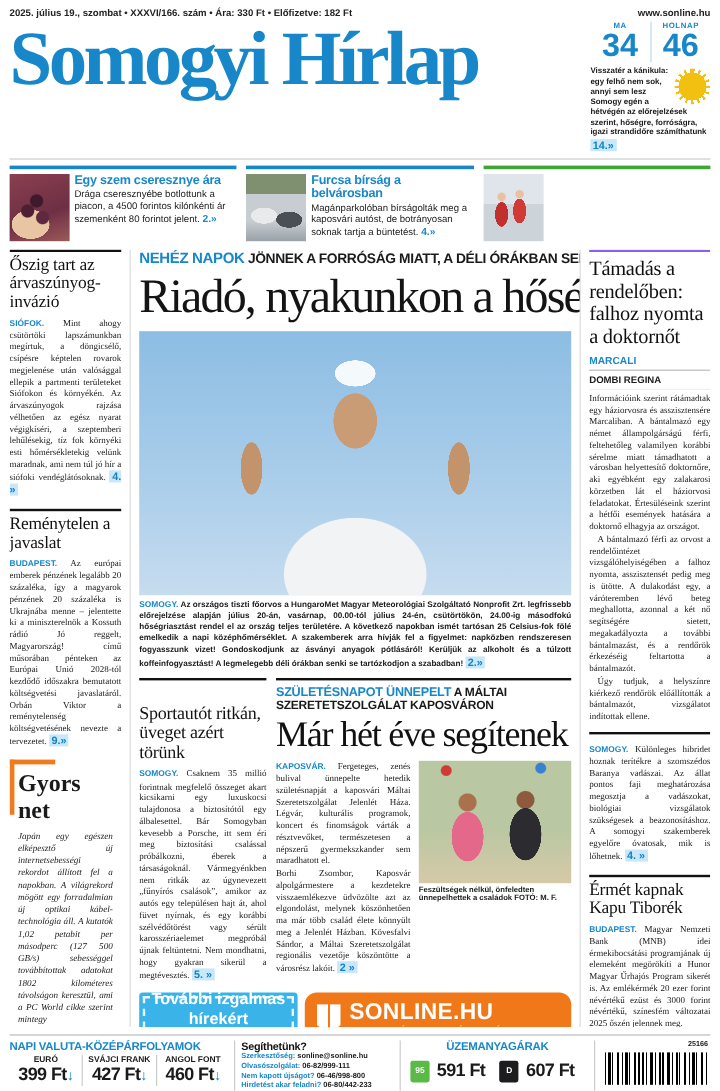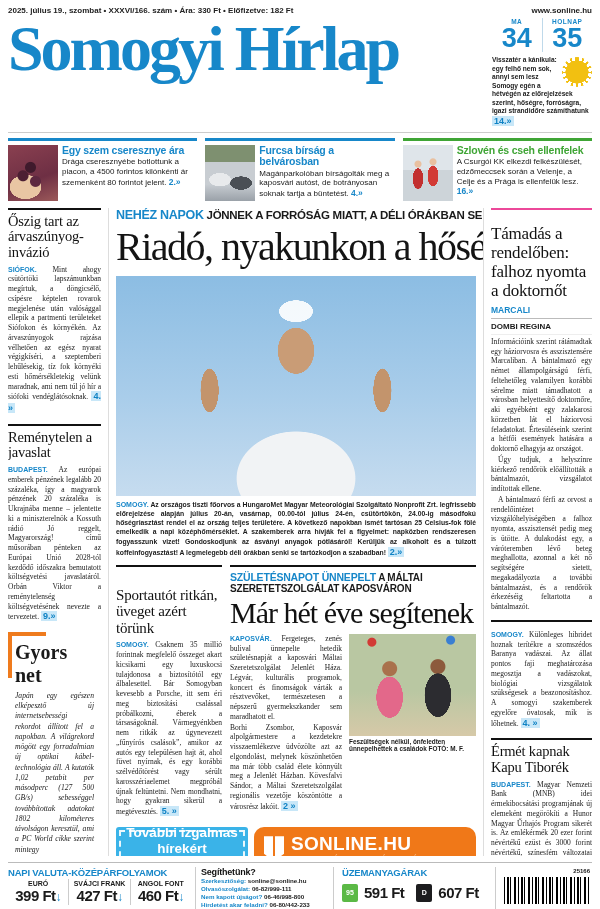--- a/index.html
+++ b/index.html
@@ -106,42 +106,42 @@
   .banner-cta { flex:1; background:#3ab3e8; padding:3px; border-radius:3px; display:flex; }
   .cta-inner { flex:1; border:2px dashed rgba(255,255,255,.9); color:#fff; font-weight:bold; font-size:13.5px; line-height:1.2; display:flex; align-items:center; justify-content:center; text-align:center; }
   .banner-brand { width:222px; background:#f07818; border-radius:10px; display:flex; align-items:center; gap:7px; padding:4px 10px; color:#fff; }
   .shield { width:20px; height:25px; flex:none;
     background:linear-gradient(to right, #fff 0 45%, #f07818 45% 55%, #fff 55%);
     clip-path:polygon(0 0, 100% 0, 100% 70%, 50% 100%, 0 70%); }
   .brand-name { font-size:19px; font-weight:bold; letter-spacing:.3px; line-height:1; }
   .brand-sub { font-size:7.2px; font-weight:bold; color:#fcdcbb; letter-spacing:.4px; line-height:1.2; margin-top:2px; }
 
   
-  .attack { border-top:2px solid #ec4899; padding-top:14px; margin-bottom:8px; }
+  .attack { border-top:2px solid #8b5cf6; padding-top:4px; margin-bottom:8px; }
   .attack h2 { font-size:17px; line-height:1.12; letter-spacing:-.2px; }
   .kicker-blue { color:#1787c9; font-weight:bold; font-size:8.5px; border-bottom:1px solid #bbb; padding:5px 0 3px; }
   .byline { font-weight:bold; font-size:8px; padding:3px 0 3px; border-bottom:1px solid #eee; margin-bottom:2px; }
   .attack .body { margin-top:2px; }
   .attack .body + .body { text-indent:7px; margin-top:1px; }
 
   
   .bottom { display:flex; border-top:1px solid #bbb; margin-top:6px; padding-top:4px; height:48px; }
   .bottom h4 { margin:0; font-size:9.5px; color:#1787c9; letter-spacing:-.2px; }
   .currency { width:188px; border-right:1px solid #ccc; padding-right:4px; }
   .cur-row { display:flex; margin-top:1px; }
   .cur { flex:1; text-align:center; border-right:1px solid #ccc; }
   .cur:last-child { border-right:none; }
   .cur-label { display:block; font-size:7px; font-weight:bold; margin-top:1px; }
   .cur-val { font-size:15px; font-weight:bold; letter-spacing:-.5px; }
   .arr { color:#1787c9; font-size:12px; font-weight:bold; }
   .help { width:138px; border-right:1px solid #ccc; padding:0 5px; }
   .help h4 { color:#111; font-size:9px; }
   .h-line { font-size:6.2px; line-height:1.3; font-weight:bold; }
   .h-label { color:#1787c9; }
-  .fuel { flex:1; border-right:1px solid #ccc; padding:0 8px; }
+  .fuel { flex:1; border-right:1px solid #ccc; padding:0 8px;text-align:center; }
   .fuel-row { display:flex; align-items:center; gap:6px; margin-top:6px; }
   .pump { width:16px; height:18px; border-radius:2px; color:#fff; font-size:7px; font-weight:bold; display:flex; align-items:center; justify-content:center; }
   .pump.green { background:#5bb946; }
   .pump.dark { background:#1d1d1f; }
   .fuel-price { font-size:15px; font-weight:bold; letter-spacing:-.5px; margin-right:6px; }
   .barcode-box { width:96px; position:relative; padding:2px 2px 0 8px; }
   .issue { position:absolute; top:1px; right:2px; font-size:6px; font-weight:bold; }
   .barcode { height:27px; margin-top:8px; background:repeating-linear-gradient(90deg,#000 0 1px,#fff 1px 3px,#000 3px 5px,#fff 5px 6px,#000 6px 7px,#fff 7px 10px,#000 10px 12px,#fff 12px 14px); }
 </style>
 </head>
@@ -160,21 +160,21 @@
       </div>
       <aside class="weather">
         <div class="w-temps">
           <div class="w-col">
             <span class="w-label">MA</span>
             <span class="w-temp">34</span>
           </div>
           <div class="w-sep"></div>
           <div class="w-col">
             <span class="w-label">HOLNAP</span>
-            <span class="w-temp">35</span>
+            <span class="w-temp">46</span>
           </div>
         </div>
         <div class="w-body">
           <span class="sun"></span>
           <span>Visszatér a kánikula: egy felhő nem sok, annyi sem lesz Somogy egén a hétvégén az előrejelzések szerint, hőségre, forróságra, igazi strandidőre számíthatunk</span>
           <b class="chip">14.»</b>
         </div>
       </aside>
     </div>
   </header>
@@ -191,25 +191,20 @@
     <article class="teaser">
       <div class="t-img cars"></div>
       <div class="t-text">
         <h3>Furcsa bírság a belvárosban</h3>
         <p><span>Magánparkolóban bírságolták meg a kaposvári autóst, de botrányosan soknak tartja a büntetést.</span>
            <b class="pg">4.»</b></p>
       </div>
     </article>
     <article class="teaser green">
       <div class="t-img handball"></div>
-      <div class="t-text">
-        <h3>Szlovén és cseh ellenfelek</h3>
-        <p><span>A Csurgói KK elkezdi felkészülését, edzőmeccsek során a Velenje, a Celje és a Prága is ellenfelük lesz.</span>
-           <b class="pg">16.»</b></p>
-      </div>
     </article>
   </section>
 
   <main class="grid">
 
     <div class="col-left">
       <article class="article">
         <h2>Őszig tart az árvaszúnyog-invázió</h2>
         <p class="body">
           <span class="kick">SIÓFOK.</span>
@@ -295,22 +290,22 @@
         </div>
       </div>
     </div>
 
     <div class="col-right">
       <article class="attack">
         <h2>Támadás a rendelőben: falhoz nyomta a doktornőt</h2>
         <div class="kicker-blue">MARCALI</div>
         <div class="byline">DOMBI REGINA</div>
         <p class="body">Információink szerint rátámadtak egy háziorvosra és asszisztensére Marcaliban. A bántalmazó egy német állampolgárságú férfi, feltehetőleg valamilyen korábbi sérelme miatt támadhatott a városban helyettesítő doktornőre, aki egyébként egy zalakarosi körzetben lát el háziorvosi feladatokat. Értesüléseink szerint a hétfői események hatására a doktornő elhagyja az országot.</p>
+        <p class="body">A bántalmazó férfi az orvost a rendelőintézet vizsgálóhelyiségében a falhoz nyomta, asszisztensét pedig meg is ütötte. A dulakodást egy, a váróteremben lévő beteg meghallotta, azonnal a két nő segítségére sietett, megakadályozta a további bántalmazást, és a rendőrök érkezéséig feltartotta a bántalmazót.</p>
         <p class="body">Úgy tudjuk, a helyszínre kiérkező rendőrök előállították a bántalmazót, vizsgálatot indítottak ellene.</p>
-        <p class="body">A bántalmazó férfi az orvost a rendelőintézet vizsgálóhelyiségében a falhoz nyomta, asszisztensét pedig meg is ütötte. A dulakodást egy, a váróteremben lévő beteg meghallotta, azonnal a két nő segítségére sietett, megakadályozta a további bántalmazást, és a rendőrök érkezéséig feltartotta a bántalmazót.</p>
       </article>
 
       <article class="article">
         <p class="body">
           <span class="kick">SOMOGY.</span>
           <span>Különleges hibridet hoznak terítékre a szomszédos Baranya vadászai. Az állat pontos faji meghatározása megosztja a vadászokat, biológiai vizsgálatok szükségesek a beazonosításhoz. A somogyi szakemberek egyelőre óvatosak, mik is lőhetnek.</span>
           <b class="chip">4. »</b>
         </p>
       </article>
 

